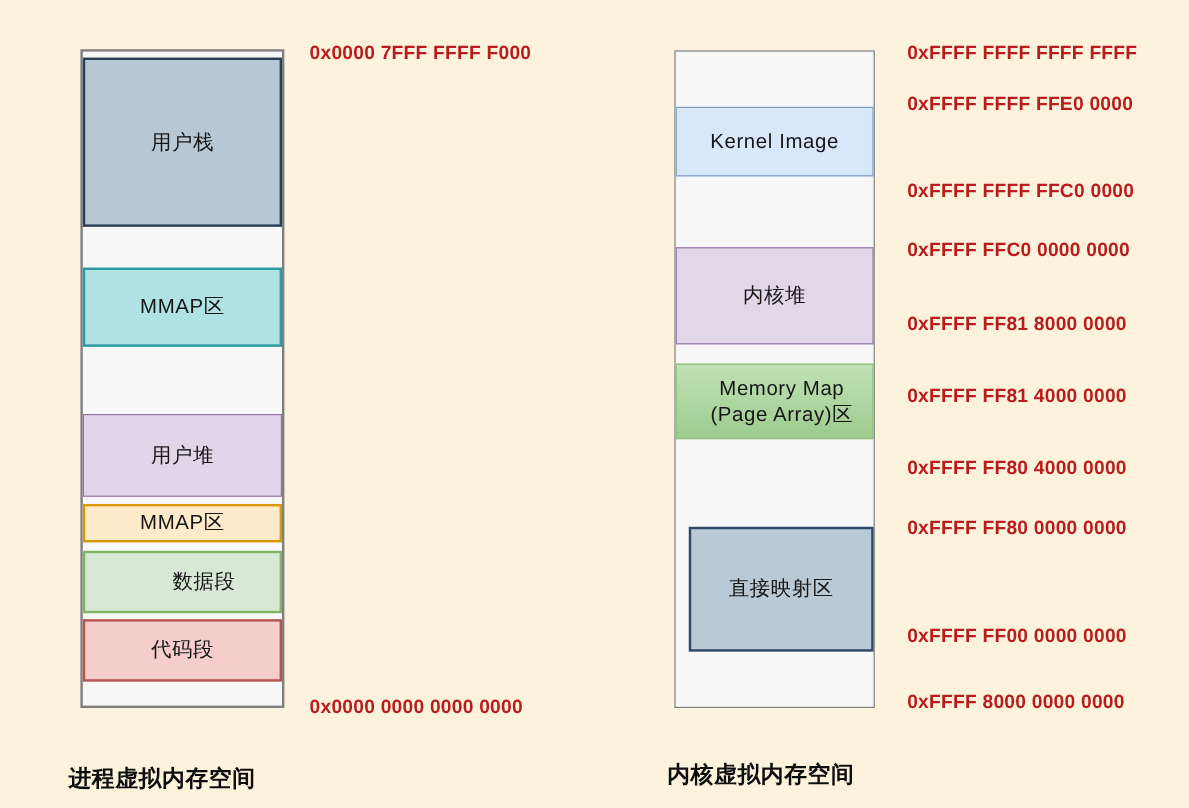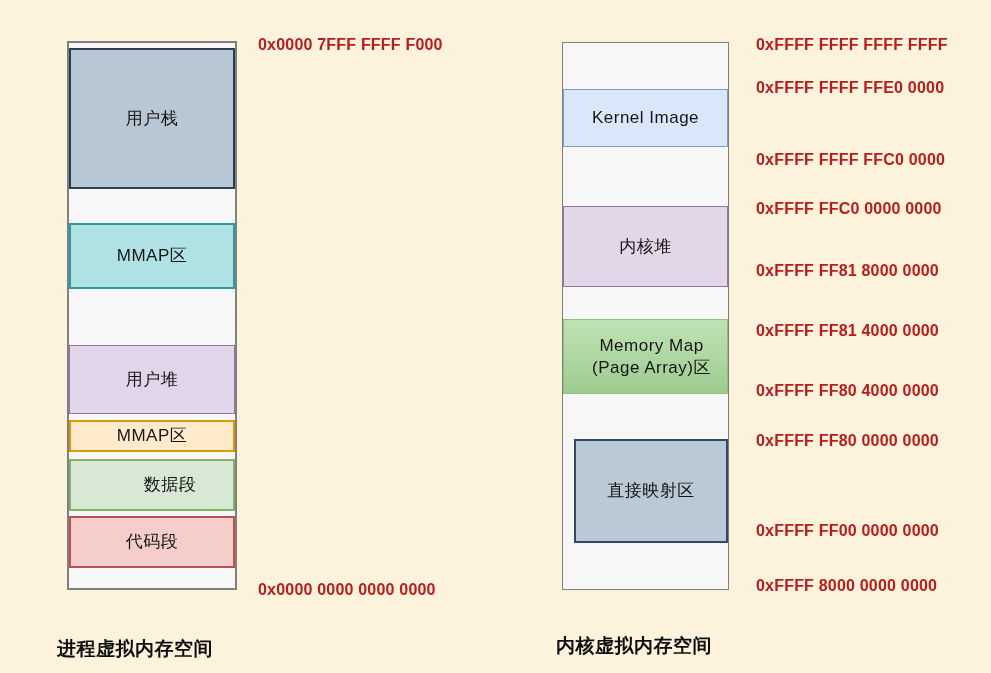--- a/index.html
+++ b/index.html
@@ -55,21 +55,21 @@
 
   <div class="addr" style="left:258px;top:36px;">0x0000 7FFF FFFF F000</div>
   <div class="addr" style="left:258px;top:581px;">0x0000 0000 0000 0000</div>
 
   <div class="column" style="left: 562px; top: 42px; width: 167px; height: 548px; border-width: 1.5px; background-color: rgb(247, 247, 247); border-color: rgb(127, 127, 127);">
 
     <div class="seg thin-border" style="top: 46px; height: 58px; background-color: rgb(217, 231, 251); border-color: rgb(126, 156, 201);">Kernel Image</div>
 
     <div class="seg thin-border" style="top: 163px; height: 81px; background-color: rgb(226, 214, 233); border-color: rgb(150, 115, 166);">内核堆</div>
 
-    <div class="seg thin-border seg-gradient" style="top: 276px; height: 75px; background-color: rgb(165, 214, 150); border-color: rgb(143, 191, 121); padding-left: 12px;">Memory Map
+    <div class="seg thin-border seg-gradient" style="top: 260px; height: 63px; background-color: rgb(165, 214, 150); border-color: rgb(143, 191, 121); padding-left: 12px;">Memory Map
 (Page Array)区</div>
 
     <div class="seg thick-border" style="top: 396px; height: 104px; background-color: rgb(185, 201, 213); border-color: rgb(46, 74, 102); margin-left: 11px;">直接映射区</div>
   </div>
 
   <div class="addr" style="left:756px;top:36px;">0xFFFF FFFF FFFF FFFF</div>
   <div class="addr" style="left:756px;top:79px;">0xFFFF FFFF FFE0 0000</div>
   <div class="addr" style="left:756px;top:151px;">0xFFFF FFFF FFC0 0000</div>
   <div class="addr" style="left:756px;top:200px;">0xFFFF FFC0 0000 0000</div>
   <div class="addr" style="left:756px;top:262px;">0xFFFF FF81 8000 0000</div>

